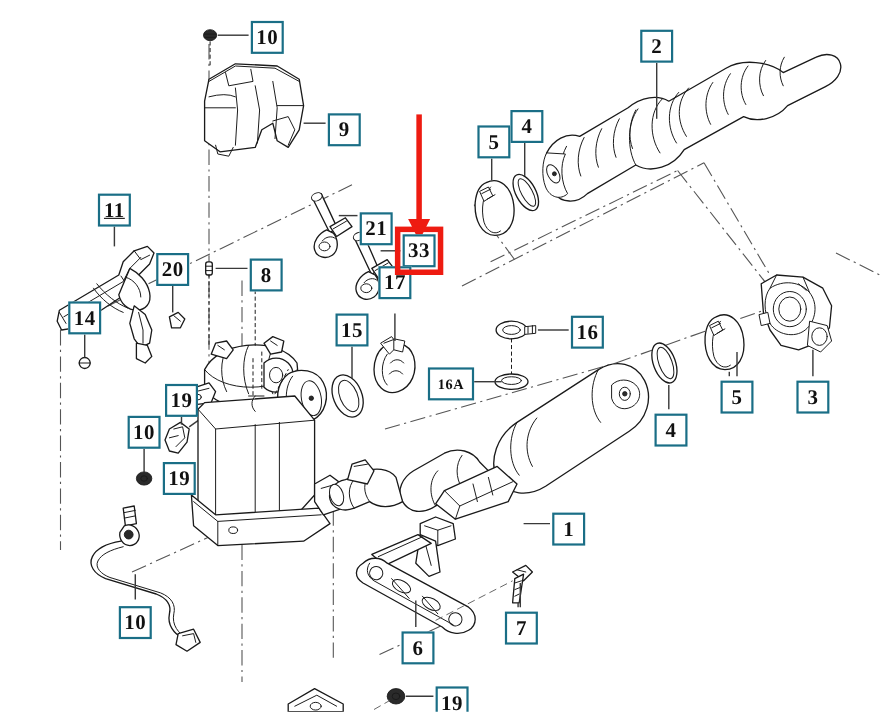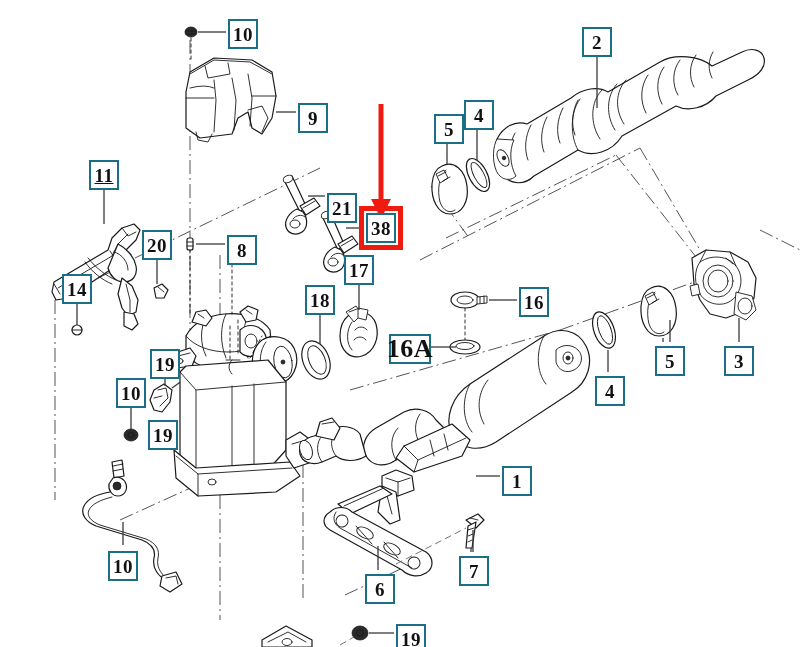--- a/index.html
+++ b/index.html
@@ -9,21 +9,21 @@
   #stage{position:absolute;left:0;top:0;width:812px;height:647px;padding-left:48px;}
   #stage svg{position:absolute;left:0;top:0;}
 
   
   .callout{position:absolute;box-sizing:border-box;
            border:2px solid #1a6e86;background:#ffffff;
            display:flex;align-items:center;justify-content:center;
            font-family:"Liberation Serif",serif;font-weight:700;
            color:#111111;line-height:1;letter-spacing:0.5px;}
   .callout.c1{width:30px;height:30px;font-size:19px;}
-  .callout.c2{width:42px;height:30px;font-size:26px;}
+  .callout.c2{width:42px;height:30px;font-size:13px;}
 
   
   .highlight-frame{position:absolute;box-sizing:border-box;
                    border:5px solid #ee1b11;background:transparent;}
 </style>
 </head>
 <body>
 
 <div id="stage">
 
@@ -475,31 +475,31 @@
     <line x1="381" y1="104" x2="381" y2="205" stroke="#ee1b11" stroke-width="5"></line>
     <polygon points="381,219 371,199 391,199" fill="#ee1b11"></polygon>
   </g>
 </svg>
 
 <div class="callout c1" style="left:228px;top:19px;">10</div>
 <div class="callout c1" style="left:582px;top:27px;">2</div>
 <div class="callout c1" style="left:298px;top:103px;">9</div>
 <div class="callout c1" style="left:464px;top:100px;">4</div>
 <div class="callout c1" style="left:434px;top:114px;">5</div>
-<div class="callout c1" style="left:89px;top:160px;text-decoration:underline;">11</div>
+<div class="callout c1" style="left:89px;top:176px;text-decoration:underline;">11</div>
 <div class="callout c1" style="left:327px;top:181px;margin-top:12px;">21</div>
-<div class="callout c1" style="left:366px;top:213px;">38</div>
+<div class="callout c1" style="left:366px;top:213px;">33</div>
 <div class="callout c1" style="left:142px;top:230px;">20</div>
 <div class="callout c1" style="left:227px;top:235px;">8</div>
 <div class="callout c1" style="left:62px;top:274px;">14</div>
-<div class="callout c1" style="left:344px;top:255px;">17</div>
+<div class="callout c1" style="left:344px;top:242px;">17</div>
 <div class="callout c1" style="left:519px;top:287px;">16</div>
 <div class="callout c1" style="left:724px;top:346px;">3</div>
 <div class="callout c1" style="left:655px;top:346px;">5</div>
-<div class="callout c1" style="left:305px;top:285px;">18</div>
+<div class="callout c1" style="left:305px;top:285px;">15</div>
 <div class="callout c2" style="left:389px;top:334px;">16A</div>
 <div class="callout c1" style="left:150px;top:349px;">19</div>
 <div class="callout c1" style="left:595px;top:376px;">4</div>
 <div class="callout c1" style="left:116px;top:378px;">10</div>
 <div class="callout c1" style="left:148px;top:420px;">19</div>
 <div class="callout c1" style="left:502px;top:466px;">1</div>
 <div class="callout c1" style="left:108px;top:551px;">10</div>
 <div class="callout c1" style="left:365px;top:574px;">6</div>
 <div class="callout c1" style="left:459px;top:556px;">7</div>
 <div class="callout c1" style="left:396px;top:624px;">19</div>

